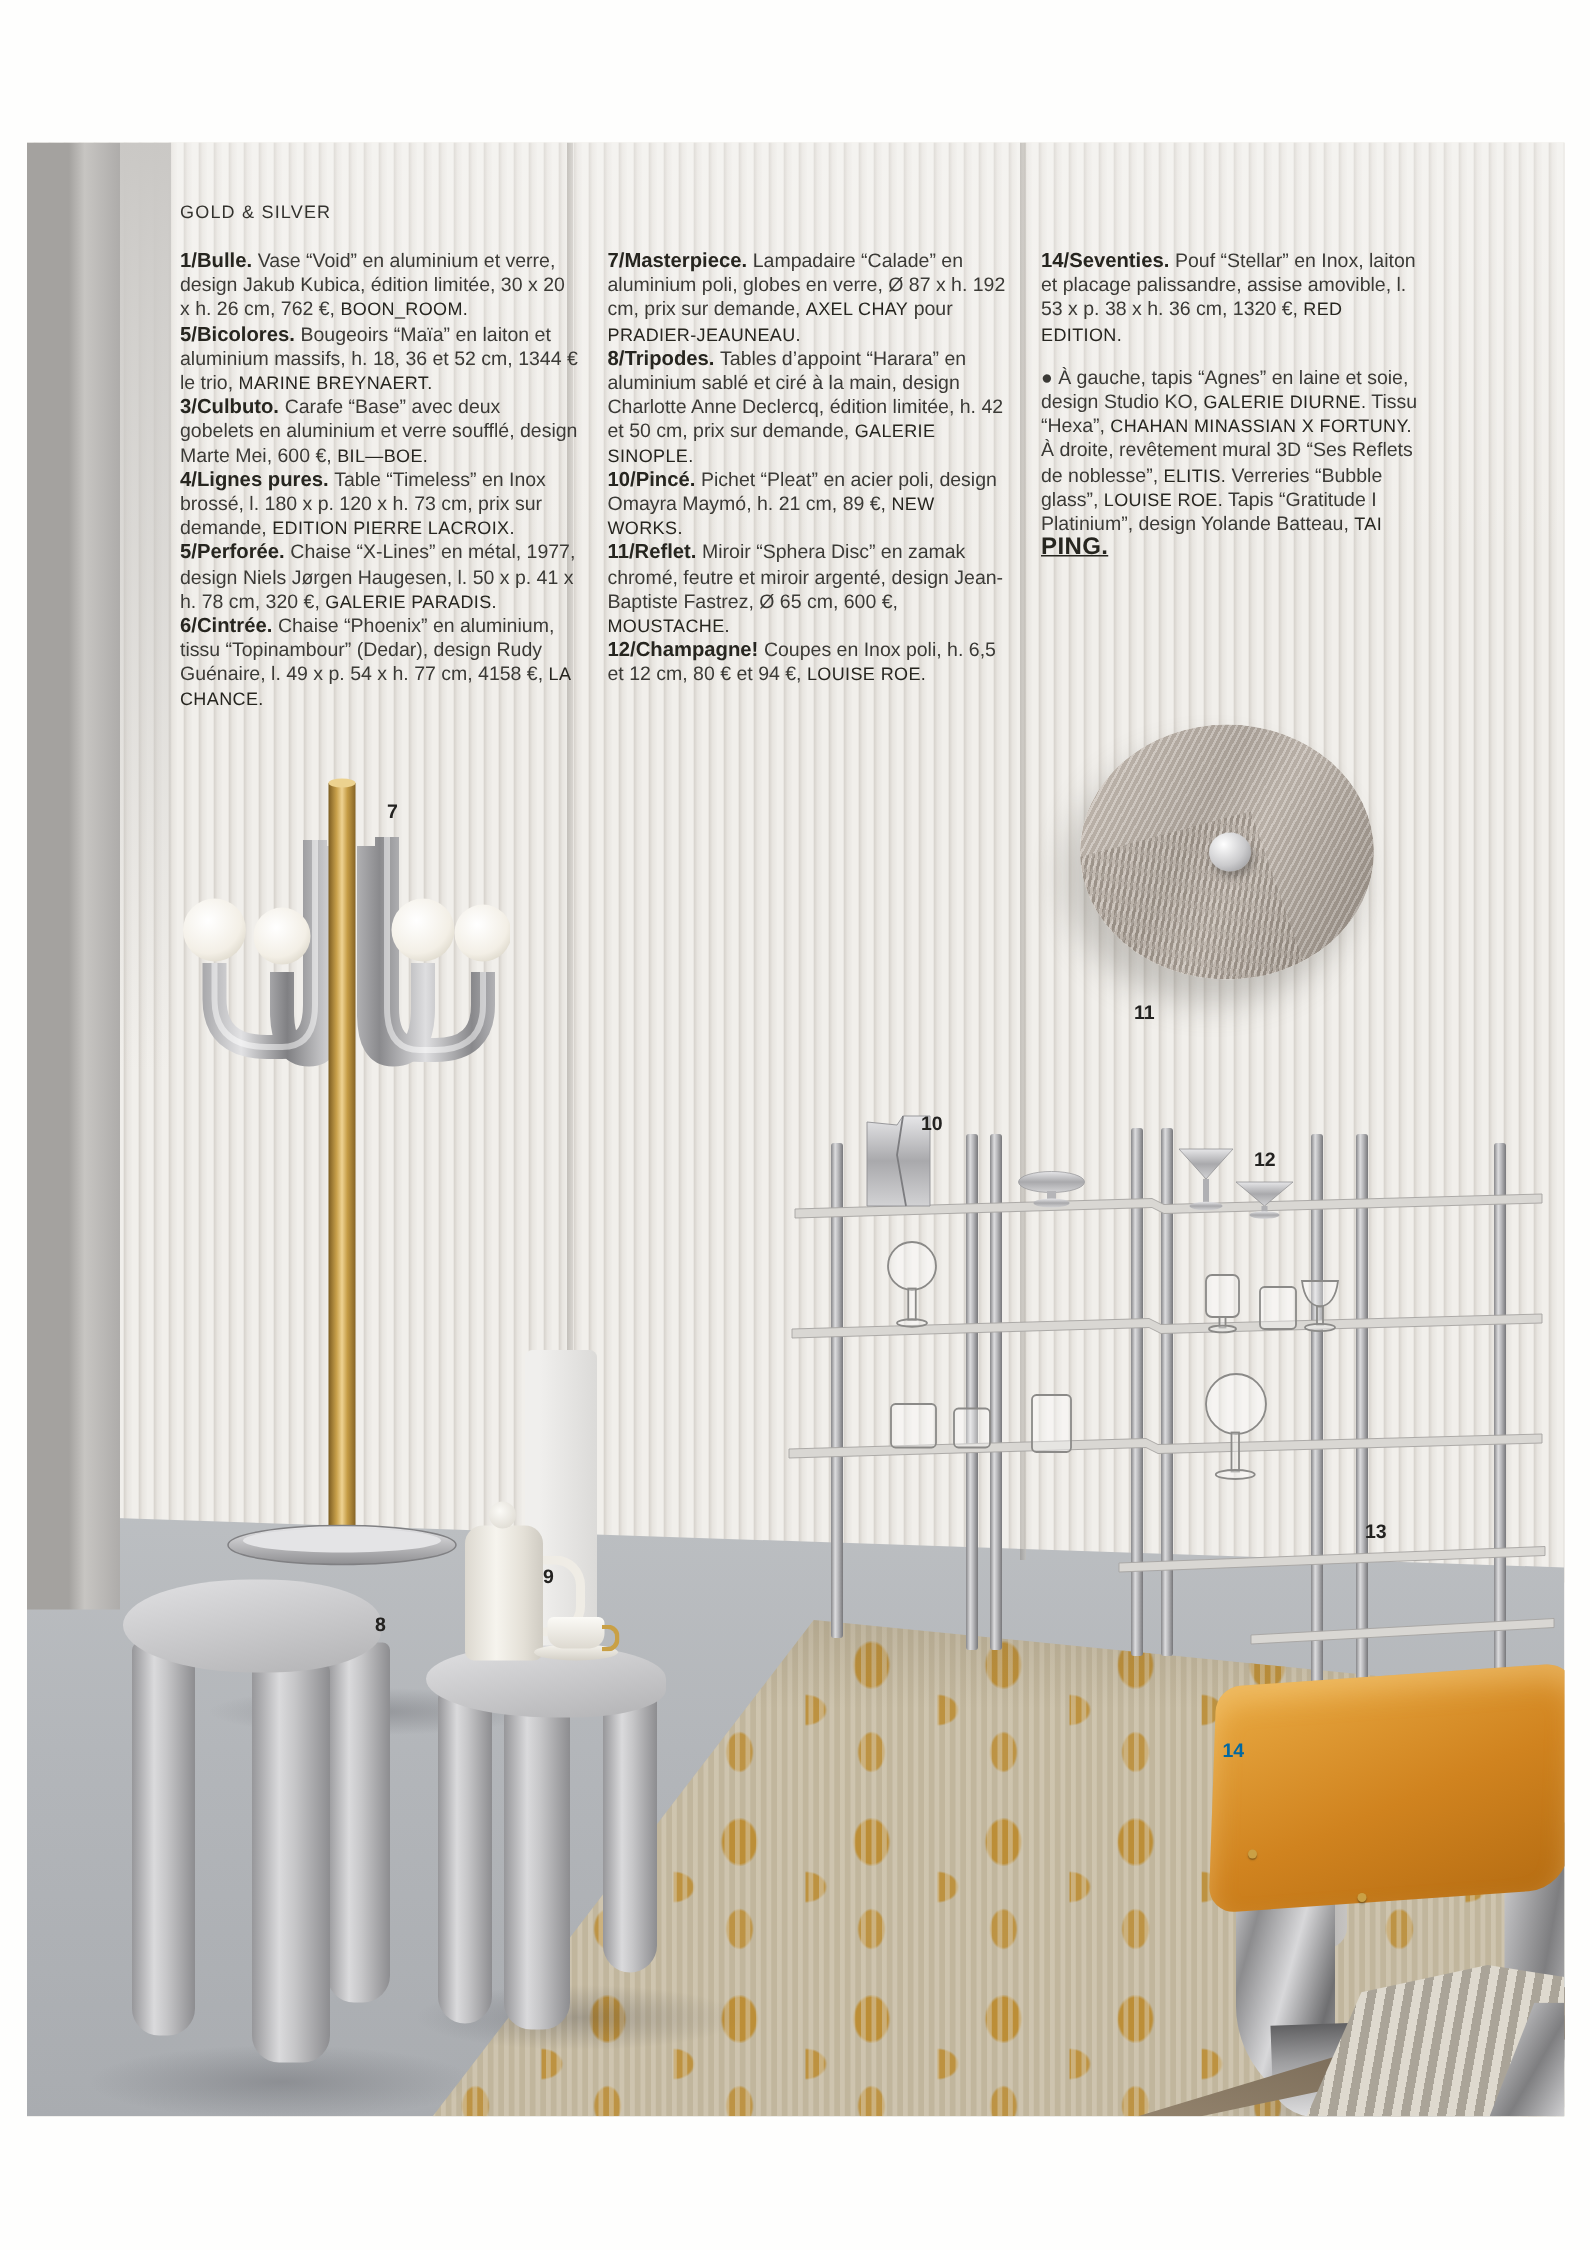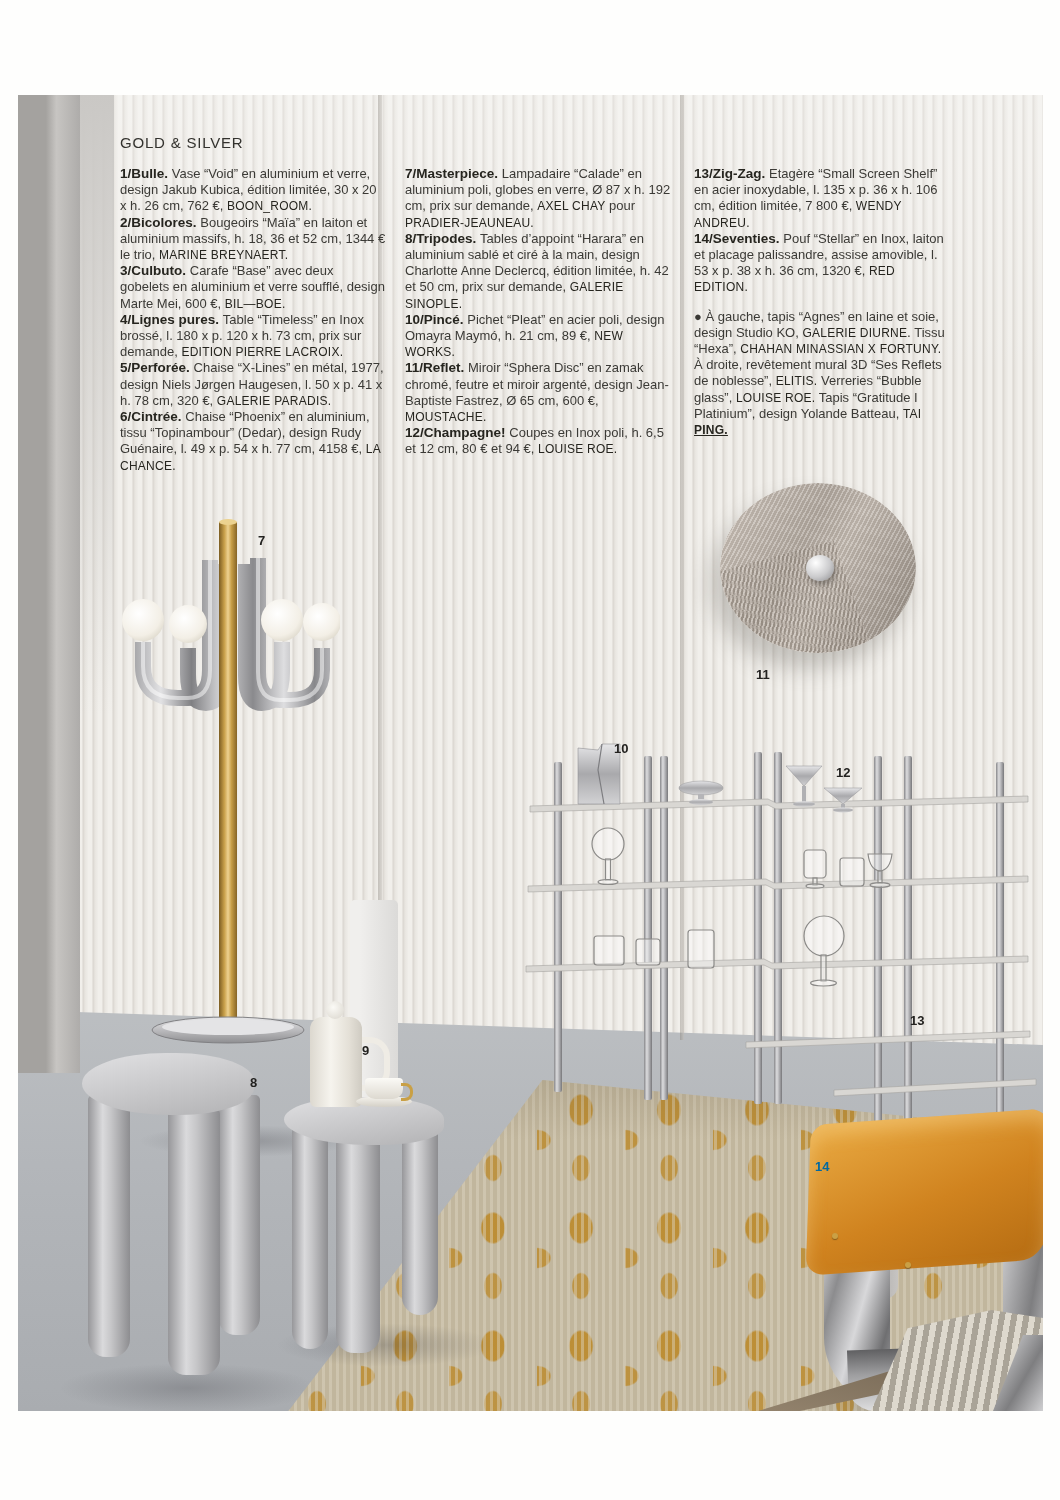--- a/index.html
+++ b/index.html
@@ -96,29 +96,29 @@
   .rug-ribbed{position:absolute;left:842px;top:1215px;width:183px;height:101px;
         background:repeating-linear-gradient(100deg,#ded9ce 0 6px,#aaa498 6px 12px);
         clip-path:polygon(6% 100%,26% 18%,72% 0,100% 8%,100% 100%);}
   .rug-chrome{position:absolute;left:975px;top:1240px;width:50px;height:76px;
         background:linear-gradient(120deg,#eaeaec,#7e7e80 60%,#d0d0d2);
         clip-path:polygon(0 100%,60% 0,100% 0,100% 100%);}
   
   .plabel{position:absolute;font-size:13px;font-weight:600;color:#232220;z-index:40;}
   .plabel.light{color:#0369a1;}
   
-  .heading{position:absolute;left:120px;top:134px;font-size:15px;letter-spacing:.8px;color:#33322e;z-index:50;}
+  .heading{position:absolute;left:120px;top:134px;font-size:12px;letter-spacing:.8px;color:#33322e;z-index:50;}
   .col{position:absolute;top:166px;z-index:50;}
   .col1{left:120px;width:266px;} .col2{left:405px;width:271px;} .col3{left:694px;width:258px;}
   .item{margin:0;font-size:13px;line-height:16.2px;color:#3b3a36;}
   .item.gap{margin-top:13px;}
   .lead{font-weight:bold;font-size:13.5px;color:#26251f;}
   .n{}
   .b{font-weight:normal;font-size:12px;letter-spacing:.25px;color:#26251f;}
-  .bu{font-weight:bold;font-size:12px;letter-spacing:.25px;color:#26251f;text-decoration:underline;}
+  .bu{font-weight:bold;font-size:16px;letter-spacing:.25px;color:#26251f;text-decoration:underline;}
 </style>
 </head>
 <body>
 
 <div class="page">
 
   <div class="photo">
     <div class="wall"></div>
     <div class="floor"></div>
     <div class="carpet"></div>
@@ -284,32 +284,31 @@
       <span class="plabel" style="left: 596px; top: 646px; text-align: right;">10</span>
       <span class="plabel" style="left: 738px; top: 572px;">11</span>
       <span class="plabel" style="left: 818px; top: 670px;">12</span>
       <span class="plabel" style="left: 892px; top: 918px;">13</span>
       <span class="plabel light" style="left: 797px; top: 1064px;">14</span>
     </div>
 
   <div class="heading">GOLD &amp; SILVER</div>
   <div class="col col1">
       <p class="item"><span class="lead">1/Bulle. </span><span class="n">Vase “Void” en aluminium et verre, design Jakub Kubica, édition limitée, 30 x 20 x h. 26 cm, 762 €, </span><span class="b">BOON_ROOM.</span></p>
-      <p class="item"><span class="lead">2/Bicolores. </span><span class="n">Bougeoirs “Maïa” en laiton et aluminium massifs, h. 18, 36 et 52 cm, 1344 € le trio, </span><span class="b">MARINE BREYNAERT.</span></p>
+      <p class="item"><span class="lead">5/Bicolores. </span><span class="n">Bougeoirs “Maïa” en laiton et aluminium massifs, h. 18, 36 et 52 cm, 1344 € le trio, </span><span class="b">MARINE BREYNAERT.</span></p>
       <p class="item"><span class="lead">3/Culbuto. </span><span class="n">Carafe “Base” avec deux gobelets en aluminium et verre soufflé, design Marte Mei, 600 €, </span><span class="b">BIL—BOE.</span></p>
       <p class="item"><span class="lead">4/Lignes pures. </span><span class="n">Table “Timeless” en Inox brossé, l. 180 x p. 120 x h. 73 cm, prix sur demande, </span><span class="b">EDITION PIERRE LACROIX.</span></p>
       <p class="item"><span class="lead">5/Perforée. </span><span class="n">Chaise “X-Lines” en métal, 1977, design Niels Jørgen Haugesen, l. 50 x p. 41 x h. 78 cm, 320 €, </span><span class="b">GALERIE PARADIS.</span></p>
       <p class="item"><span class="lead">6/Cintrée. </span><span class="n">Chaise “Phoenix” en aluminium, tissu “Topinambour” (Dedar), design Rudy Guénaire, l. 49 x p. 54 x h. 77 cm, 4158 €, </span><span class="b">LA CHANCE.</span></p>
     </div>
   <div class="col col2">
       <p class="item"><span class="lead">7/Masterpiece. </span><span class="n">Lampadaire “Calade” en aluminium poli, globes en verre, Ø 87 x h. 192 cm, prix sur demande, </span><span class="b">AXEL CHAY</span><span class="n"> pour </span><span class="b">PRADIER-JEAUNEAU.</span></p>
       <p class="item"><span class="lead">8/Tripodes. </span><span class="n">Tables d’appoint “Harara” en aluminium sablé et ciré à la main, design Charlotte Anne Declercq, édition limitée, h. 42 et 50 cm, prix sur demande, </span><span class="b">GALERIE SINOPLE.</span></p>
       <p class="item"><span class="lead">10/Pincé. </span><span class="n">Pichet “Pleat” en acier poli, design Omayra Maymó, h. 21 cm, 89 €, </span><span class="b">NEW WORKS.</span></p>
       <p class="item"><span class="lead">11/Reflet. </span><span class="n">Miroir “Sphera Disc” en zamak chromé, feutre et miroir argenté, design Jean-Baptiste Fastrez, Ø 65 cm, 600 €, </span><span class="b">MOUSTACHE.</span></p>
       <p class="item"><span class="lead">12/Champagne! </span><span class="n">Coupes en Inox poli, h. 6,5 et 12 cm, 80 € et 94 €, </span><span class="b">LOUISE ROE.</span></p>
     </div>
   <div class="col col3">
-      <p class="item"><span class="lead">13/Zig-Zag. </span><span class="n">Etagère “Small Screen Shelf” en acier inoxydable, l. 135 x p. 36 x h. 106 cm, édition limitée, 7 800 €, </span><span class="b">WENDY ANDREU.</span></p>
       <p class="item"><span class="lead">14/Seventies. </span><span class="n">Pouf “Stellar” en Inox, laiton et placage palissandre, assise amovible, l. 53 x p. 38 x h. 36 cm, 1320 €, </span><span class="b">RED EDITION.</span></p>
       <p class="item gap"><span class="n">● À gauche, tapis “Agnes” en laine et soie, design Studio KO, </span><span class="b">GALERIE DIURNE.</span><span class="n"> Tissu “Hexa”, </span><span class="b">CHAHAN MINASSIAN X FORTUNY.</span><span class="n"> À droite, revêtement mural 3D “Ses Reflets de noblesse”, </span><span class="b">ELITIS.</span><span class="n"> Verreries “Bubble glass”, </span><span class="b">LOUISE ROE.</span><span class="n"> Tapis “Gratitude I Platinium”, design Yolande Batteau, </span><span class="b">TAI </span><span class="bu">PING.</span></p>
     </div>
 
 </div>
 
 </body></html>

